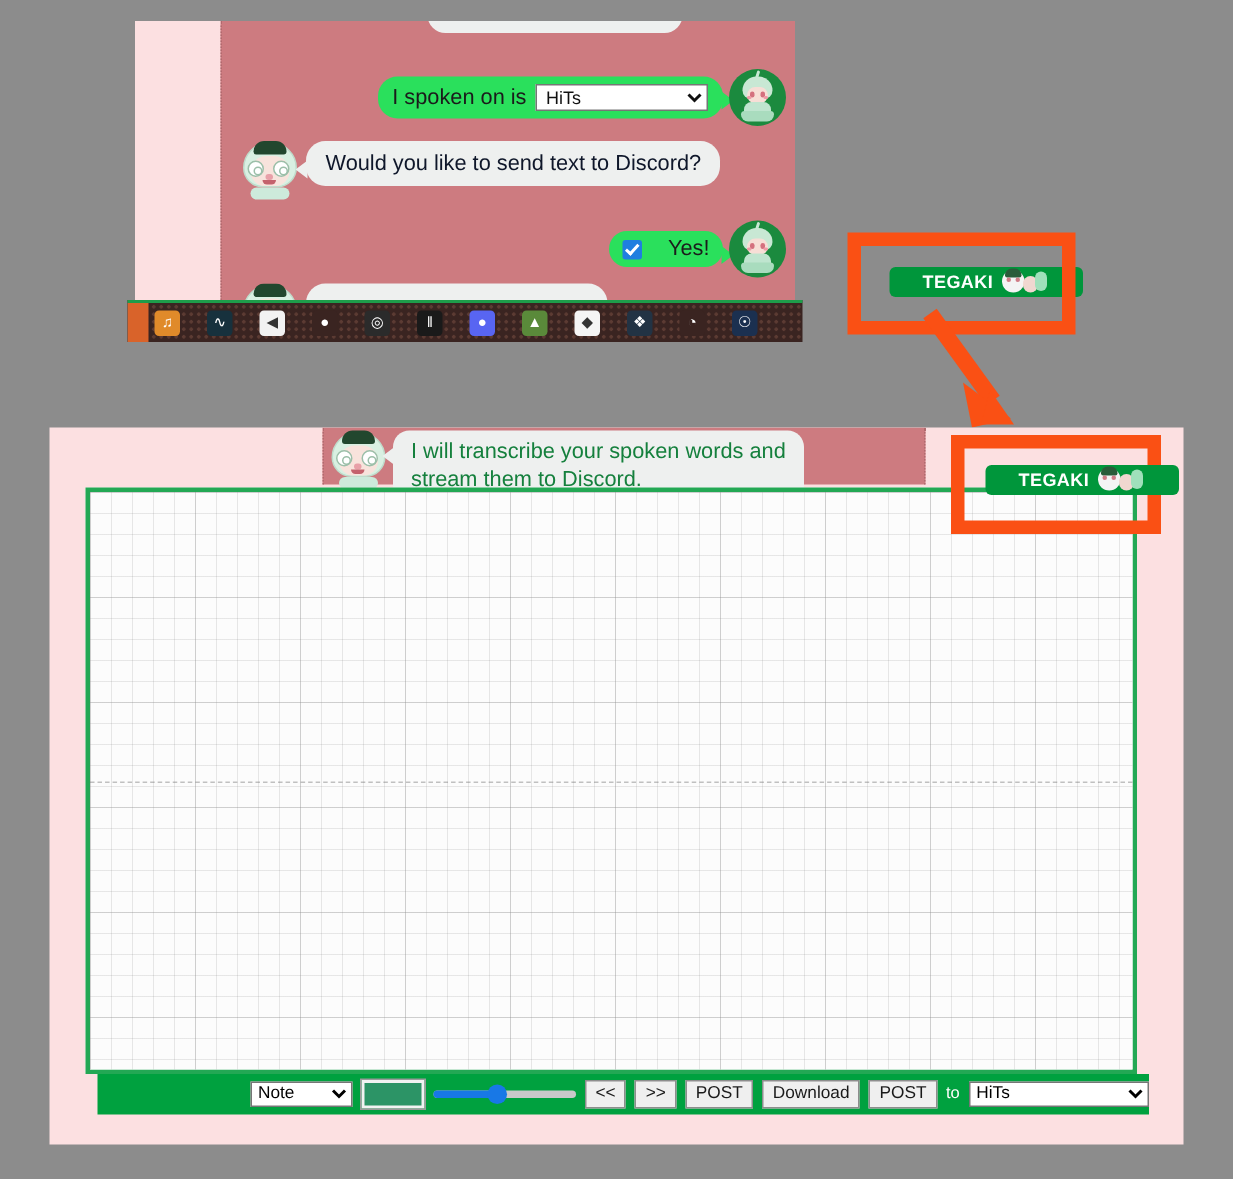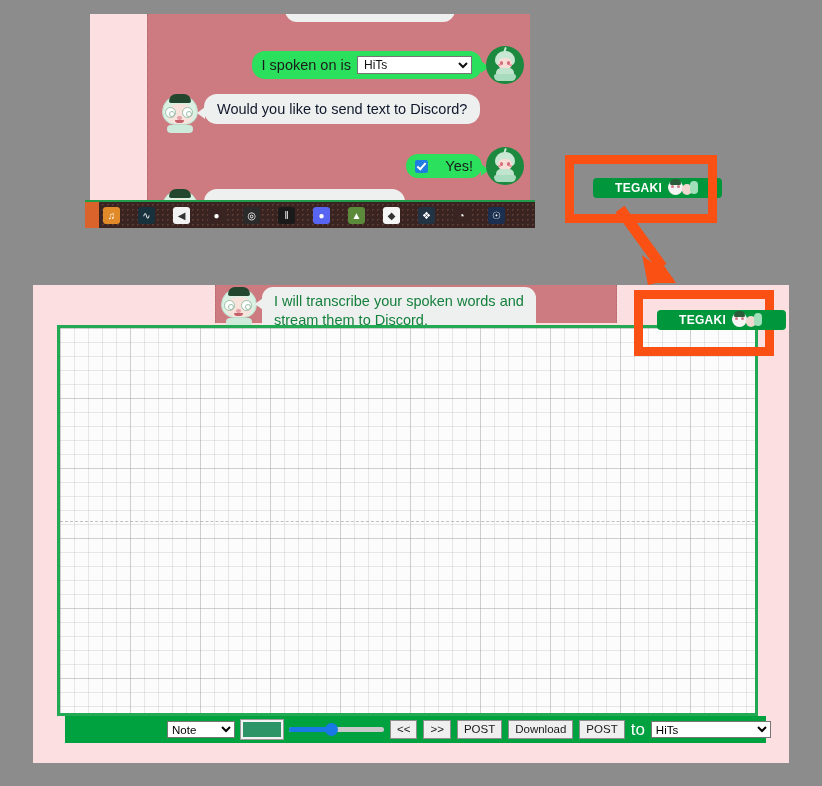--- a/index.html
+++ b/index.html
@@ -116,21 +116,21 @@
   #tool-bar{position:absolute;left:32px;top:431px;width:701px;height:27px;background:#00a13f;
     display:flex;align-items:center;}
   .tb-inner{display:flex;align-items:center;gap:6px;margin-left:102px;}
   .btn{background:#efefef;border:1px solid #8d8d8d;font-size:11.5px;color:#1a1a1a;
     padding:1px 6px;font-family:"Liberation Sans",sans-serif;line-height:1.35;}
   .swatch{width:38px;height:15px;background:#2c9466;border:2px solid #f2f2f2;outline:1px solid #9a9a9a;}
   .slider{width:95px;height:14px;position:relative;display:flex;align-items:center;}
   .slider .track{position:absolute;left:0;right:0;height:5px;background:#c9c9c9;border-radius:3px;}
   .slider .fill{position:absolute;left:0;width:42%;height:5px;background:#1878e6;border-radius:3px;}
   .slider .thumb{position:absolute;left:38%;width:13px;height:13px;border-radius:50%;background:#1878e6;}
-  .to-label{color:#fff;font-size:17px;}
+  .to-label{color:#fff;font-size:11px;}
   select.post-sel{font-size:11.5px;height:17px;width:120px;border:1px solid #767676;background:#fff;
     font-family:"Liberation Sans",sans-serif;}
   select.note-sel{font-size:11.5px;height:17px;width:68px;border:1px solid #767676;background:#fff;
     font-family:"Liberation Sans",sans-serif;}
 
   
   .tegaki-btn{background:#00963b;border-radius:4px;height:20px;display:flex;align-items:center;
     padding:0 22px;gap:4px;}
   .tegaki-btn .tg-text{color:#fff;font-size:12px;font-weight:bold;letter-spacing:.3px;}
   .tegaki-btn .tg-sprite{width:34px;height:18px;position:relative;}

